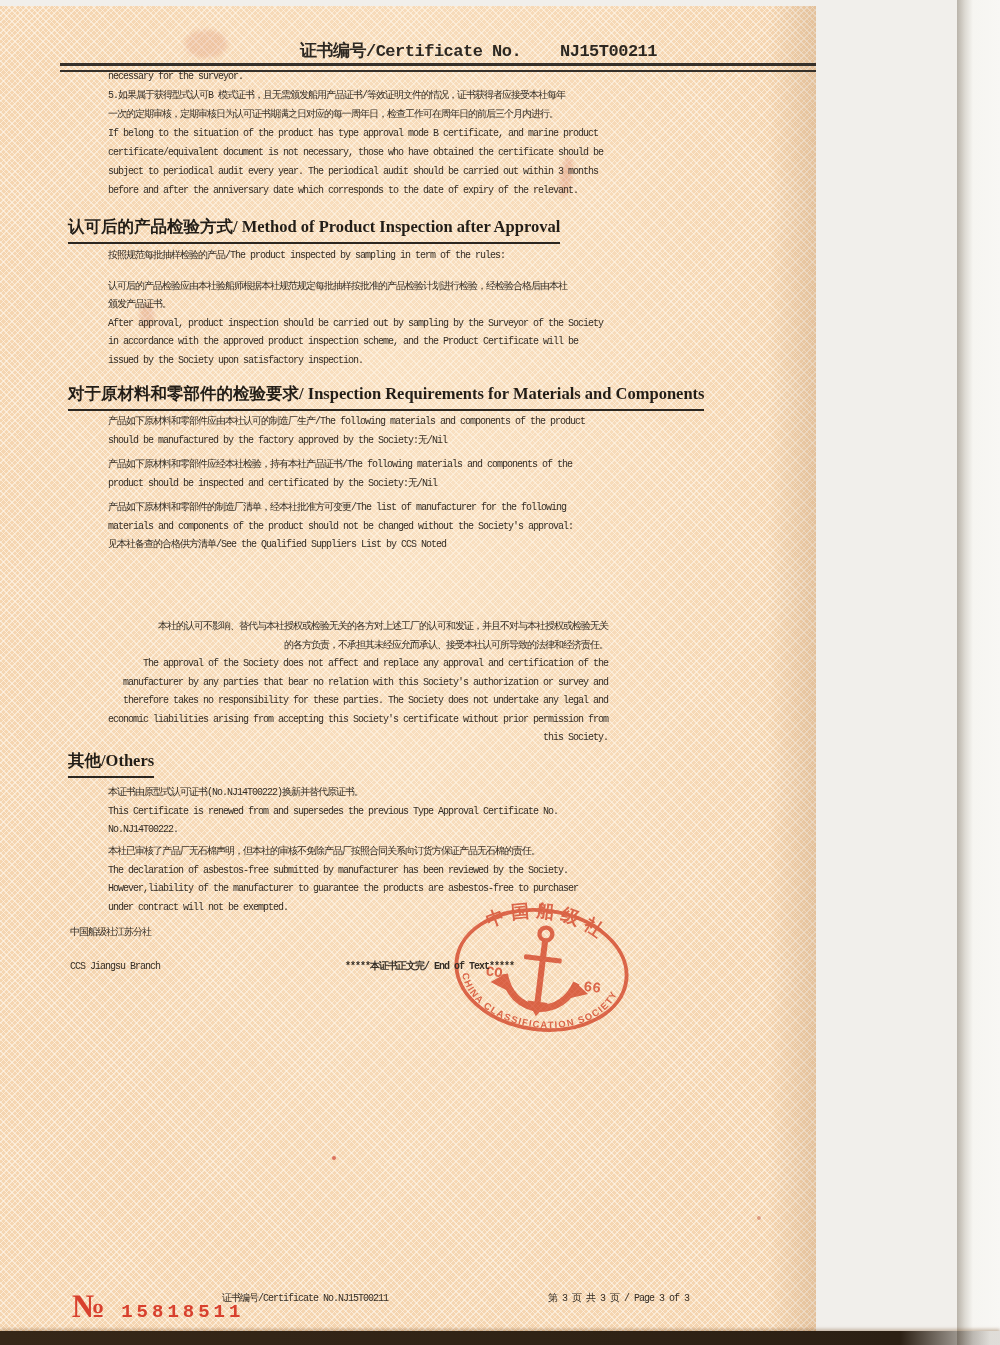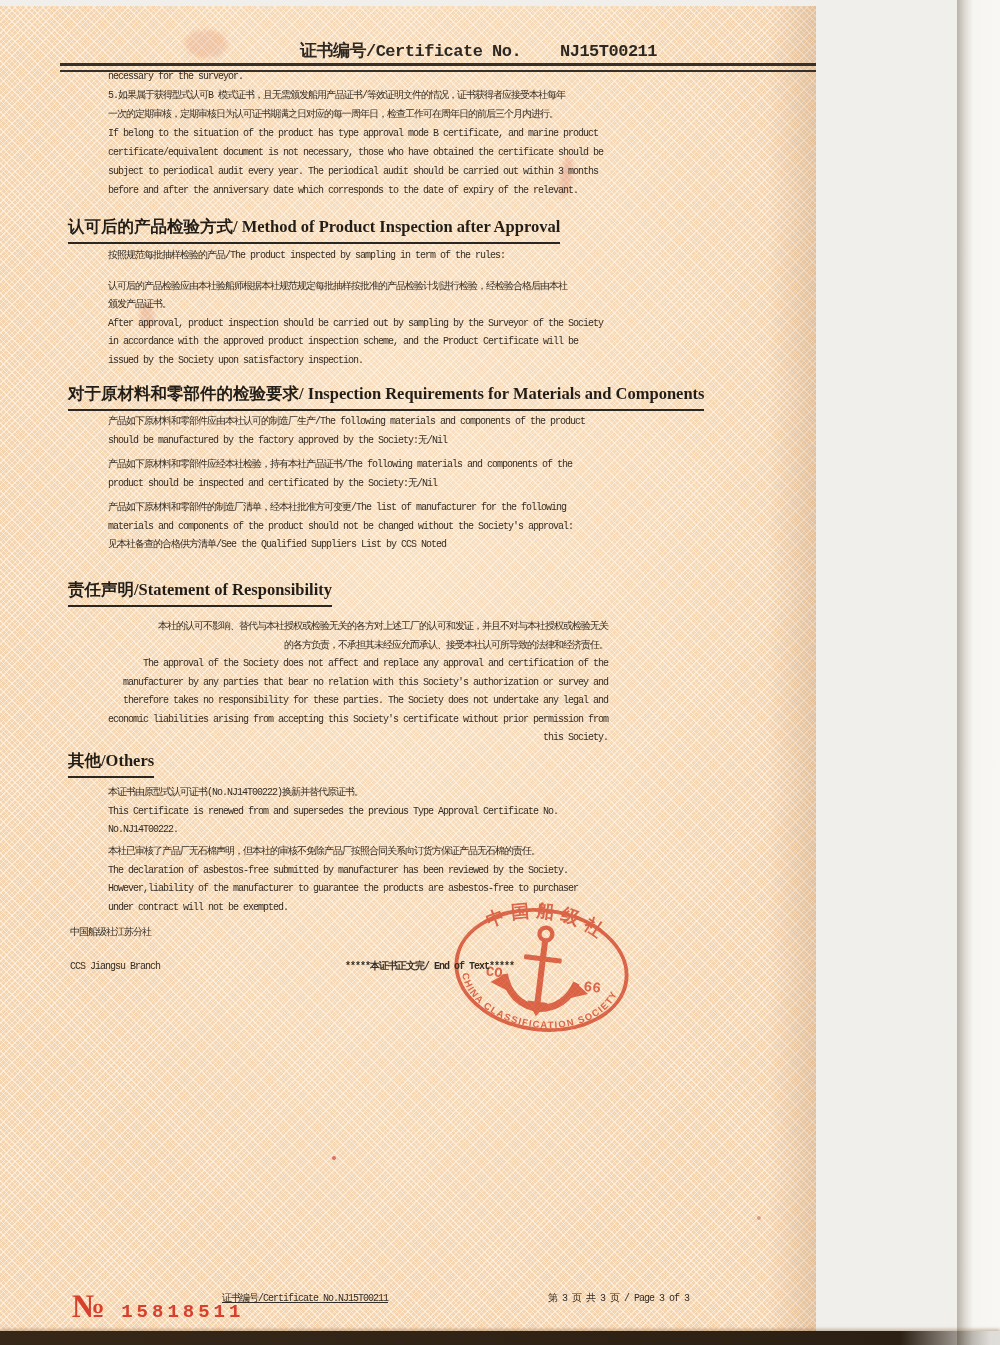--- a/index.html
+++ b/index.html
@@ -47,21 +47,21 @@
   
   .stamp{position:absolute;left:438px;top:888px;width:207px;height:152px;opacity:.85;transform:rotate(7deg);mix-blend-mode:multiply;z-index:1;}
   .edge-stamp{position:absolute;left:846px;top:836px;width:152px;height:192px;opacity:.8;mix-blend-mode:multiply;z-index:1;}
   .txt,.hdr,.heading{z-index:2;}
   
   .stain{position:absolute;border-radius:50%;filter:blur(2px);}
   
   .serial{position:absolute;left:72px;top:1282px;color:#d8402e;display:flex;align-items:baseline;gap:16px;z-index:2;}
   .serial .sym{font-family:"Liberation Serif","DejaVu Serif",serif;font-size:33px;font-weight:bold;}
   .serial .num{font-size:19px;letter-spacing:4px;font-weight:bold;}
-  .f-cert{position:absolute;left:222px;top:1283px;text-decoration:underline;}
+  .f-cert{position:absolute;left:222px;top:1283px;}
   .f-page{position:absolute;left:548px;top:1283px;}
   
   .logo{
     position:absolute;left:826px;top:1206px;width:72px;height:110px;z-index:2;
     background:#fdfcf8;border-radius:7px;transform:rotate(-6deg);
     box-shadow:1px 2px 4px rgba(120,80,40,.4);overflow:hidden;
   }
   .logo-ccs{
     margin-top:5px;text-align:center;font-family:"Liberation Serif","DejaVu Serif",serif;
     font-weight:bold;font-size:27px;line-height:28px;color:#20327e;letter-spacing:0;
@@ -111,21 +111,20 @@
 
   <div class="heading" style="top:361px;margin-top:16px;">对于原材料和零部件的检验要求/ Inspection Requirements for Materials and Components</div>
   <div class="txt lh185" style="left:108px;top:407px;">产品如下原材料和零部件应由本社认可的制造厂生产/The following materials and components of the product
 should be manufactured by the factory approved by the Society:无/Nil</div>
   <div class="txt lh185" style="left:108px;top:493px;">产品如下原材料和零部件的制造厂清单，经本社批准方可变更/The list of manufacturer for the following
 materials and components of the product should not be changed without the Society's approval:
 见本社备查的合格供方清单/See the Qualified Suppliers List by CCS Noted</div>
   <div class="txt lh185" style="left:108px;top:450px;">产品如下原材料和零部件应经本社检验，持有本社产品证书/The following materials and components of the
 product should be inspected and certificated by the Society:无/Nil</div>
 
-  <div class="heading" style="top:573px;">责任声明/Statement of Responsibility</div>
   <div class="txt lh185" style="left:108px;top:612px;text-align:right;">本社的认可不影响、替代与本社授权或检验无关的各方对上述工厂的认可和发证，并且不对与本社授权或检验无关
 的各方负责，不承担其未经应允而承认、接受本社认可所导致的法律和经济责任。
 The approval of the Society does not affect and replace any approval and certification of the
 manufacturer by any parties that bear no relation with this Society's authorization or survey and
 therefore takes no responsibility for these parties. The Society does not undertake any legal and
 economic liabilities arising from accepting this Society's certificate without prior permission from
 this Society.</div>
 
   <div class="heading" style="top:744px;">其他/Others</div>
   <div class="txt lh185" style="left:108px;top:778px;">本证书由原型式认可证书(No.NJ14T00222)换新并替代原证书。

